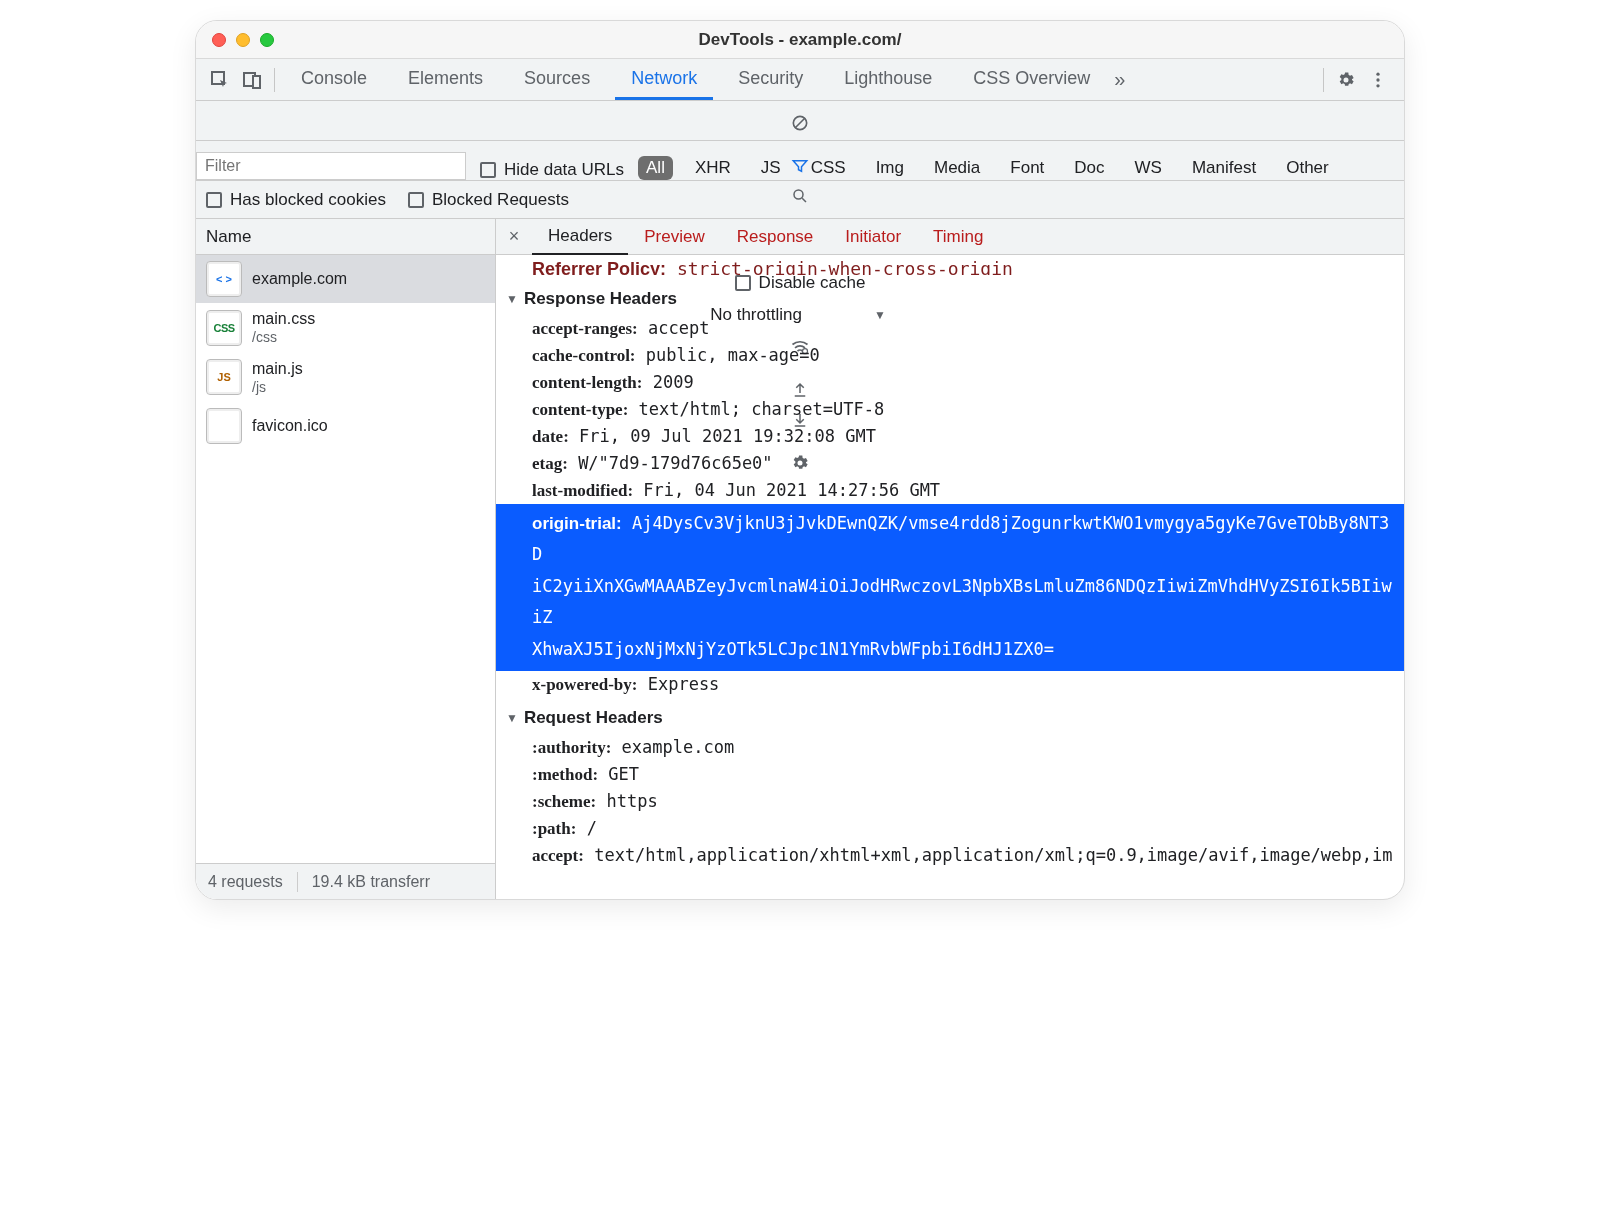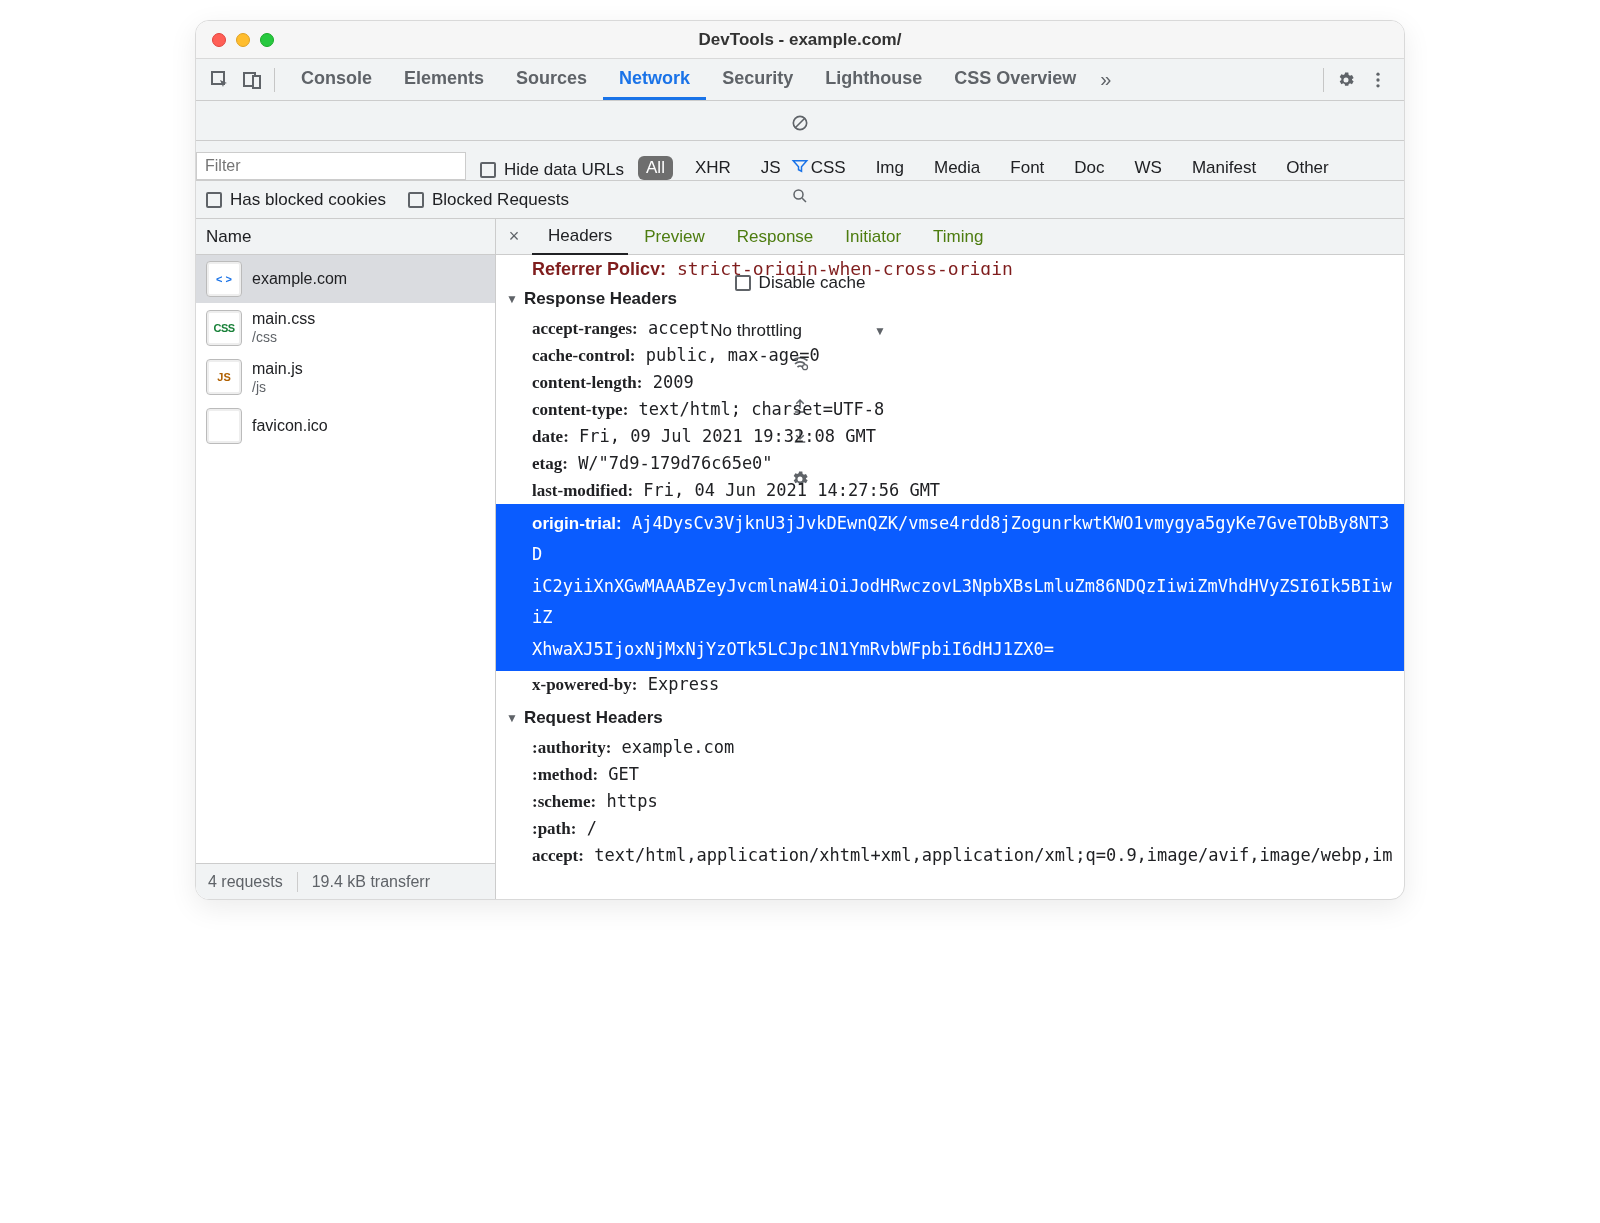--- a/index.html
+++ b/index.html
@@ -10,21 +10,21 @@
     background: #fff;
     color: #202124;
     display: flex;
     align-items: flex-start;
     justify-content: center;
     padding: 20px 0 40px;
   }
   .window {
     width: 1210px;
     border: 1px solid #d9d9d9;
-    border-radius: 14px;
+    border-radius: 22px;
     overflow: hidden;
     box-shadow: 0 8px 28px rgba(0,0,0,0.08);
     background: #fff;
   }
   
   .titlebar {
     height: 38px;
     background: #f6f6f6;
     border-bottom: 1px solid #d9d9d9;
     display: flex;
@@ -46,41 +46,41 @@
     border-bottom:1px solid #ccc;
     padding: 0 10px 0 8px;
     background:#f1f3f4;
     gap: 0;
   }
   .tabstrip .icon-btn {
     width: 32px; height: 32px; display:flex; align-items:center; justify-content:center;
     cursor:pointer; color:#5f6368;
   }
   .tabstrip .sep { width:1px; height:24px; background:#c6c6c6; margin:0 6px; }
-  .tabstrip .tabs { display:flex; gap: 0; align-items:center; height:100%; margin-left:4px;font-weight:bold; }
+  .tabstrip .tabs { display:flex; gap: 9px; align-items:center; height:100%; margin-left:4px; }
   .tabstrip .tab {
     padding: 0 16px; display:flex; align-items:center;
     color:#5f6368; cursor:pointer; font-size:18px;
     border-bottom: 3px solid transparent; height:100%;
   }
   .tabstrip .tab.active { color:#1a73e8; border-bottom-color:#1a73e8; }
   .tabstrip .spacer { flex:1; }
   .chev { font-size:20px; color:#5f6368; padding:0 8px; cursor:pointer; }
   
   .netbar {
     display:flex; align-items:center; height:40px;
     border-bottom:1px solid #ccc; padding: 0 12px; background:#f1f3f4;
     gap:12px; color:#5f6368;flex-direction:column;
   }
   .netbar .rec { width:16px;height:16px;border-radius:50%;background:#d93025;cursor:pointer; }
   .netbar .ibtn { width:26px;height:26px;display:flex;align-items:center;justify-content:center;cursor:pointer;}
   .netbar .vsep { width:1px;height:22px;background:#c6c6c6; }
   .chk { display:flex;align-items:center;gap:8px;font-size:17px;cursor:pointer;color:#202124;}
   .chk .box { width:16px;height:16px;border:2px solid #5f6368;border-radius:2px;}
-  .throttle { display:flex;align-items:center;gap:6px;font-size:17px;cursor:pointer;color:#202124; padding-right:4px;margin-top:16px;}
+  .throttle { display:flex;align-items:center;gap:6px;font-size:17px;cursor:pointer;color:#202124; padding-right:4px;}
   .throttle .caret { font-size:12px;color:#5f6368;}
   
   .filterbar {
     display:flex;align-items:flex-end;height:40px;
     border-bottom:1px solid #ccc;padding:0 10px 0 0;background:#f1f3f4;gap:14px;
     font-size:17px;
   }
   .filterbar input.filter {
     width: 270px; height:28px; border:1px solid #ccc; background:#fff;
     padding:0 8px; font-size:16px; outline:none;
@@ -121,21 +121,21 @@
     padding:0 12px;color:#5f6368;font-size:16px;gap:14px;background:#f1f3f4;
   }
   .left .status .ssep{width:1px;height:20px;background:#ccc;}
   
   .right { flex:1; display:flex; flex-direction:column; overflow:hidden; }
   .detail-tabs {
     height:36px;border-bottom:1px solid #ccc;display:flex;align-items:center;
     background:#f1f3f4;gap:0;font-size:17px;
   }
   .detail-tabs .close { width:36px;text-align:center;cursor:pointer;color:#5f6368;font-size:18px;}
-  .detail-tabs .dtab { padding:0 16px;height:100%;display:flex;align-items:center;cursor:pointer;color:#4d7c0f;}
+  .detail-tabs .dtab { padding:0 16px;height:100%;display:flex;align-items:center;cursor:pointer;color:#b91c1c;}
   .detail-tabs .dtab.active { color:#202124; border-bottom:2px solid #202124; margin-bottom:-1px;}
   .detail-body { flex:1; overflow:auto; font-size:17px; padding: 4px 0 10px; }
   .hdrline { padding: 3px 10px 3px 36px; font-family: ui-monospace, Menlo, monospace; font-size:17px; }
   .hdrline .k { font-weight:700; font-family: Liberation Serif, serif; }
   .hdrline .v { font-family: ui-monospace, SFMono-Regular, Menlo, monospace; }
   .partial-top { padding:3px 10px 3px 36px; font-family: ui-monospace, Menlo, monospace; font-size:18px;
     color:#7f1d1d; position:relative; top:-4px; height:20px; overflow:hidden;}
   .partial-top .k{font-weight:700;font-family:-apple-system,Arial,sans-serif;}
   .section {
     padding: 10px 10px 6px 10px; font-weight:700; color:#202124;

